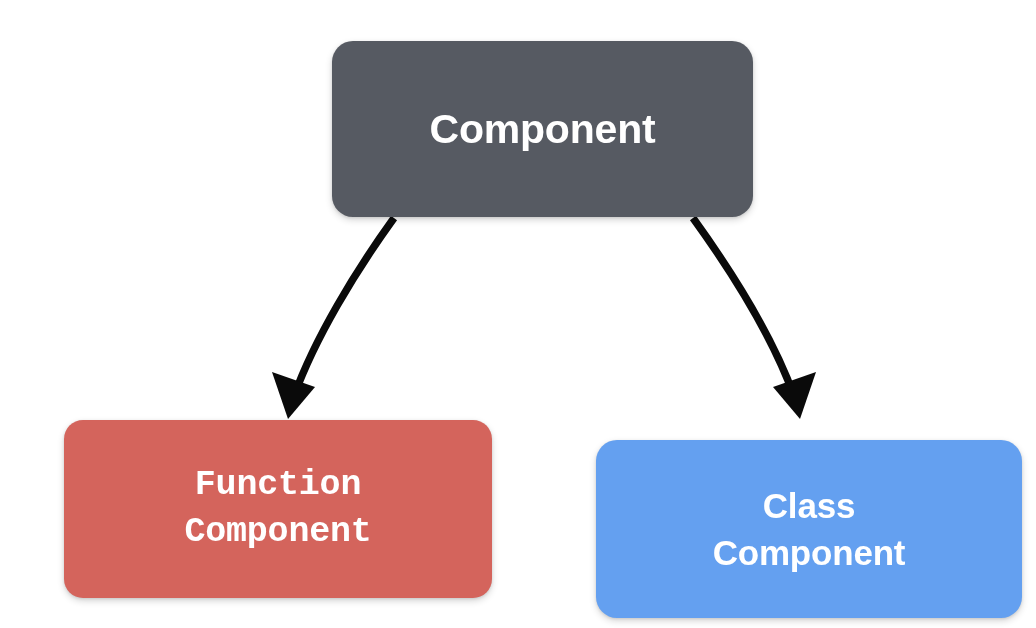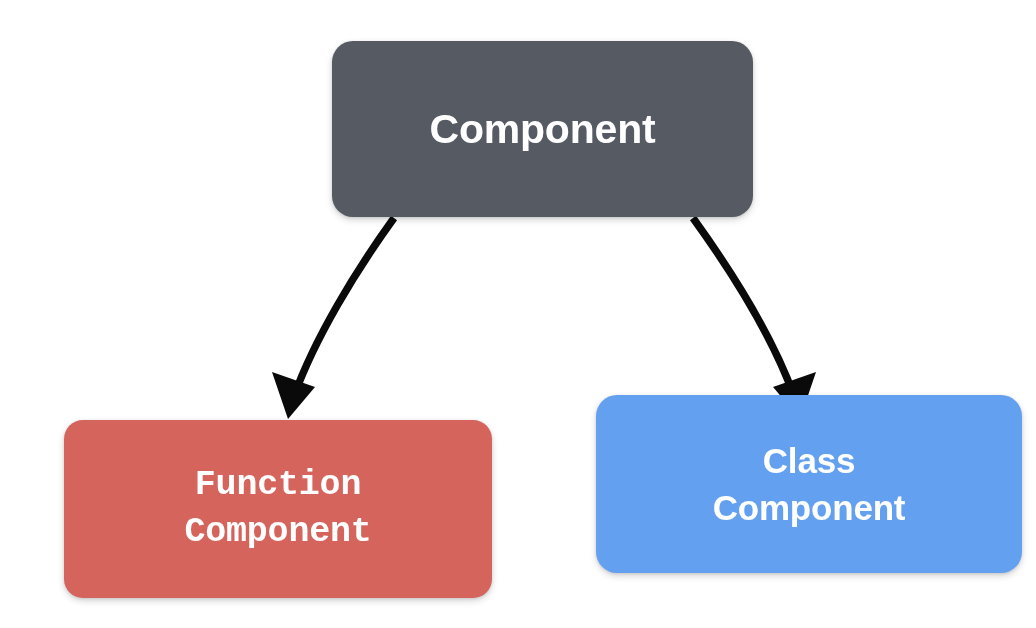--- a/index.html
+++ b/index.html
@@ -62,21 +62,21 @@
     font-family: Liberation Mono, monospace;
   }
   #node-function .node-label {
     font-size: 35px;
     line-height: 47px;
   }
 
   
   #node-class {
     left: 596px;
-    top: 395px;
+    top: 440px;
     width: 426px;
     height: 178px;
     border-radius: 21px;
     background: #64a0f0;
   }
   #node-class .node-label {
     font-size: 35px;
     line-height: 47px;
   }
 

